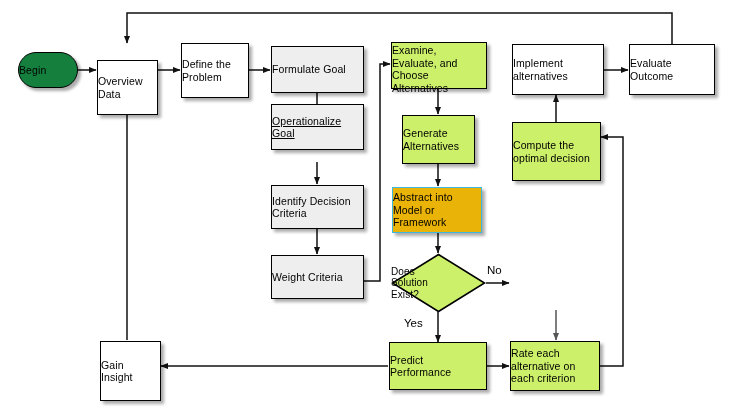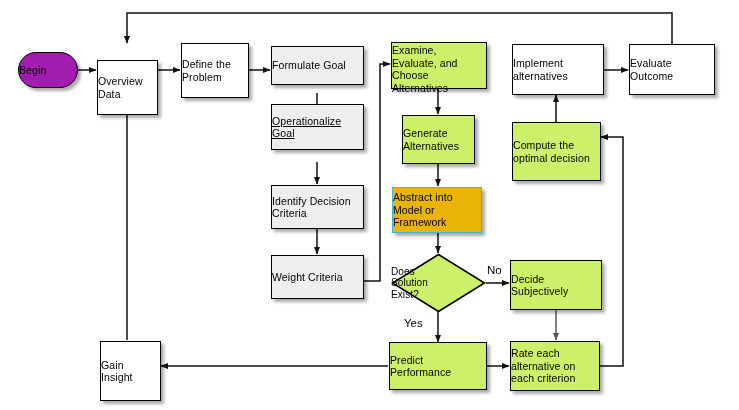--- a/index.html
+++ b/index.html
@@ -43,21 +43,21 @@
   }
   .node.rect {
     border: 1.4px solid #000000;
     box-shadow: 3px 3px 3px rgba(0,0,0,0.33);
   }
   .node.gray  { background: #eeeeee; }
   .node.white { background: #ffffff; }
   .node.green { background: #ccf06a; }
   .node.blue  { background: #eab308; border-color: #3ab8e0; }
   .node.stadium {
-    background: #a21caf;
+    background: #15803d;
     border: 1.6px solid #000000;
     border-radius: 22px;
     box-shadow: 3px 3px 3px rgba(0,0,0,0.33);
   }
   
   .node.diamond {
     background: transparent;
     border: none;
     box-shadow: none;
   }
@@ -151,21 +151,21 @@
   <div class="node rect white" style="left:97px; top:60px; width:61px; height:55px;">
     <span class="label">Overview
 Data</span>
   </div>
 
   <div class="node rect white" style="left:181px; top:43px; width:68px; height:55px;">
     <span class="label">Define the
 Problem</span>
   </div>
 
-  <div class="node rect gray" style="left:271px; top:46px; width:93px; height:39px;">
+  <div class="node rect gray" style="left:271px; top:46px; width:93px; height:47px;">
     <span class="label">Formulate Goal</span>
   </div>
 
   <div class="node rect gray" style="left:271px; top:104px; width:93px; height:46px;text-decoration:underline;">
     <span class="label">Operationalize
 Goal</span>
   </div>
 
   <div class="node rect gray" style="left:271px; top:185px; width:93px; height:44px;">
     <span class="label">Identify Decision
@@ -196,24 +196,20 @@
 
   <div class="node diamond" style="left:391px; top:253px; width:95px; height:60px;">
     <svg class="dshape" viewBox="0 0 95 60" preserveAspectRatio="none">
       <polygon points="47.5,1.5 93.5,30 47.5,58.5 1.5,30" fill="#ccf06a" stroke="#000000" stroke-width="1.6"></polygon>
     </svg>
     <span class="label">Does
 Solution
 Exist?</span>
   </div>
 
-  <div class="node rect green" style="left:510px; top:260px; width:92px; height:50px;">
-    <span class="label">Decide
-Subjectively</span>
-  </div>
 
   <div class="node rect green" style="left:389px; top:342px; width:98px; height:48px;">
     <span class="label">Predict
 Performance</span>
   </div>
 
   <div class="node rect green" style="left:510px; top:341px; width:90px; height:50px;">
     <span class="label">Rate each
 alternative on
 each criterion</span>

